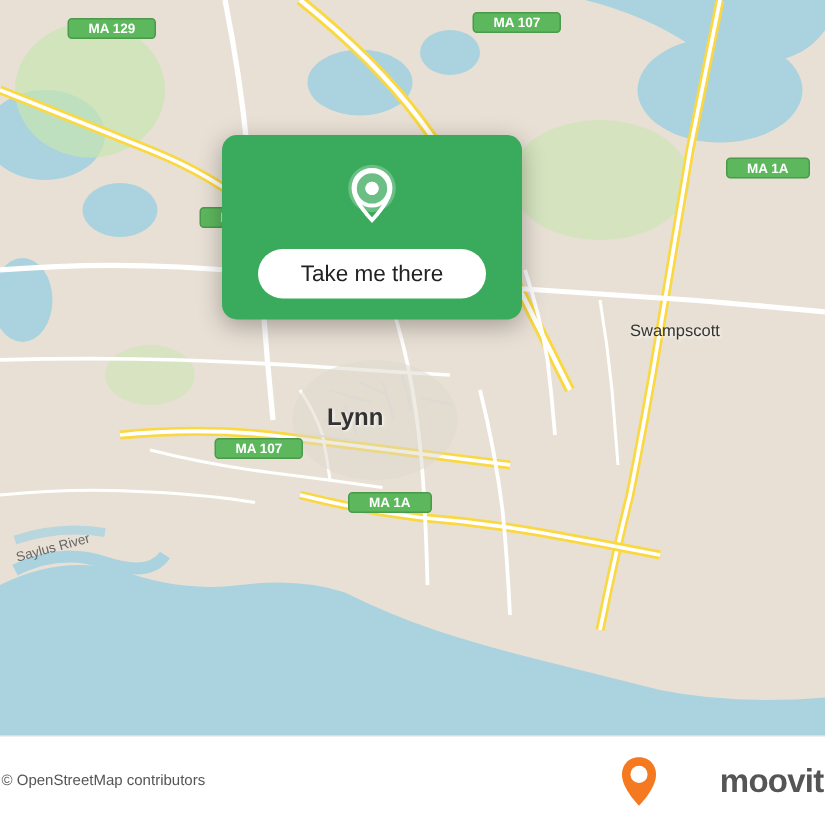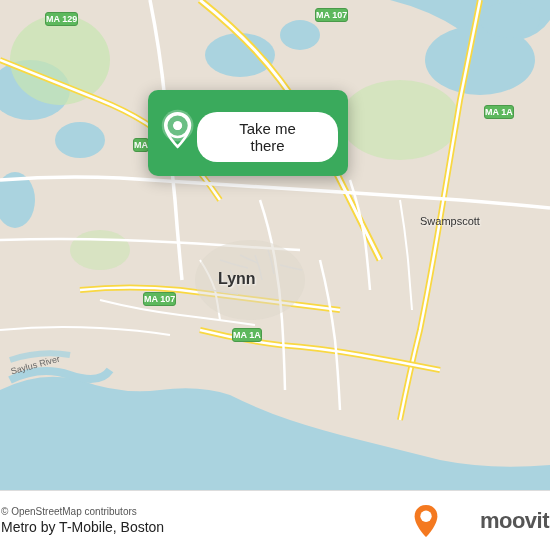--- a/index.html
+++ b/index.html
@@ -29,21 +29,21 @@
 
     
     .popup-card {
       position: absolute;
       top: 90px;
       left: 148px;
       width: 200px;
       background: #3aaa5c;
       border-radius: 10px;
       display: flex;
-      flex-direction: row;
+      flex-direction: column;
       align-items: center;
       padding: 18px 10px 14px 10px;
       box-shadow: 0 4px 16px rgba(0,0,0,0.3);
       z-index: 10;
     }
 
     .popup-pin-icon {
       width: 44px;
       height: 44px;
       margin-bottom: 10px;
@@ -110,21 +110,21 @@
     }
 
     
     .road-badge {
       position: absolute;
       background: white;
       border: 1px solid #999;
       border-radius: 3px;
       font-size: 9px;
       font-weight: bold;
-      padding: 1px 0;
+      padding: 1px 13px;
       color: #333;
     }
 
     .road-badge.green {
       background: #5db85d;
       color: white;
       border-color: #4a9a4a;
     }
 
     
@@ -230,21 +230,20 @@
       <circle cx="22" cy="20" r="5" fill="white"></circle>
     </svg>
 
     <button class="popup-btn">Take me there</button>
   </div>
 </div>
 
 <div id="bottom-bar">
   <div class="bottom-left">
     <span class="copyright-text">© OpenStreetMap contributors</span>
-    <span class="app-title">Metro by T-Mobile, Boston</span>
   </div>
   <div class="moovit-logo">
 
     <svg class="moovit-pin" viewBox="0 0 28 38" xmlns="http://www.w3.org/2000/svg">
       <path d="M14 2 C7 2 2 7 2 14 C2 24 14 36 14 36 C14 36 26 24 26 14 C26 7 21 2 14 2 Z" fill="#f47920"></path>
       <circle cx="14" cy="14" r="6" fill="white"></circle>
     </svg>
     <span class="moovit-text">moovit</span>
   </div>
 </div>

